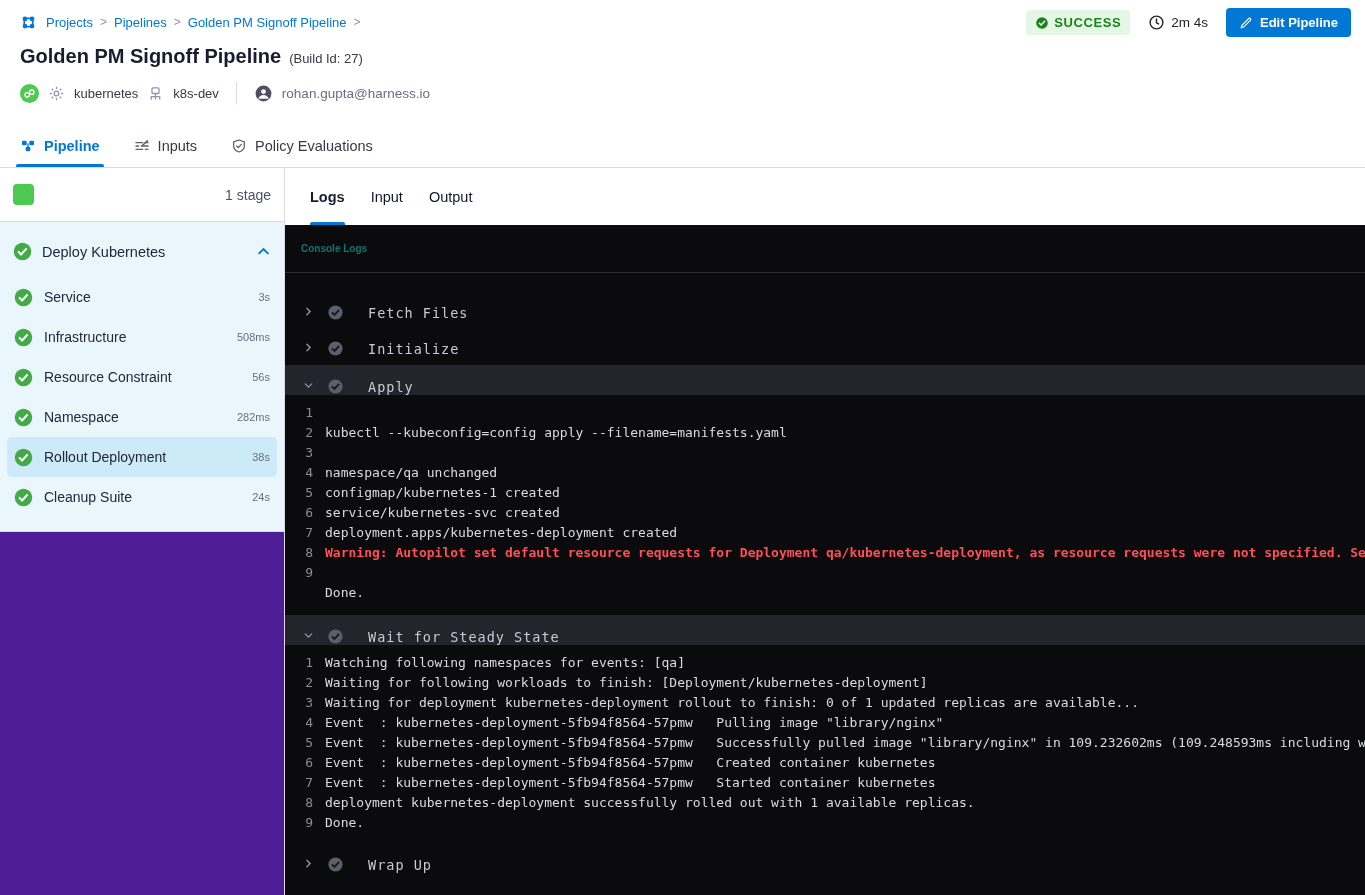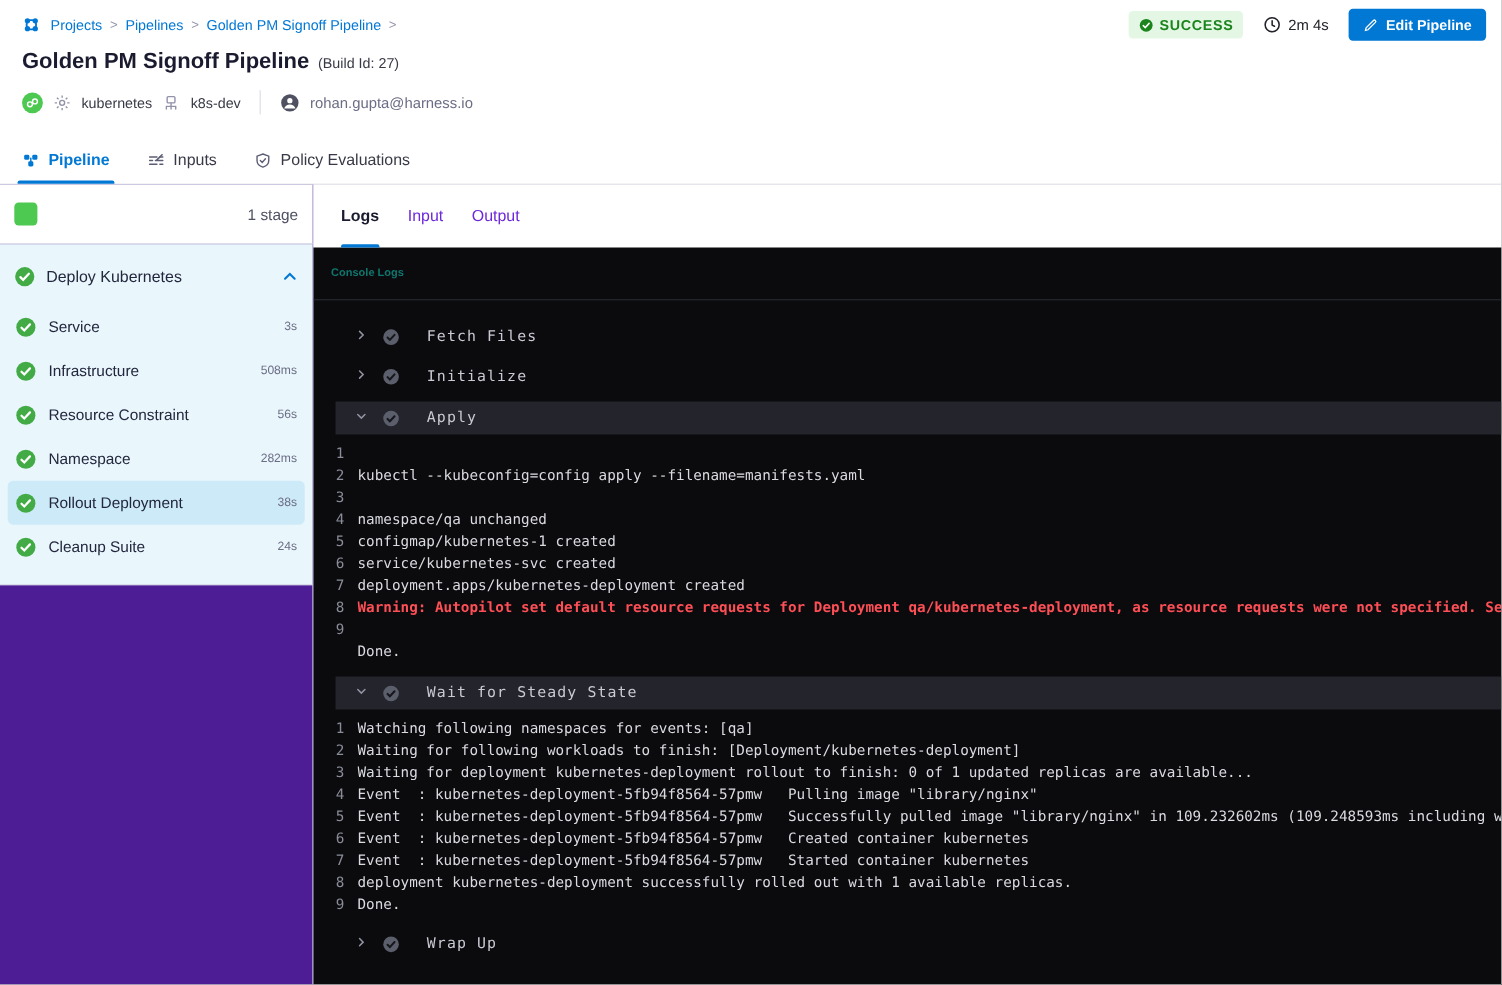--- a/index.html
+++ b/index.html
@@ -49,35 +49,35 @@
   .stage-name { font-size:14.5px; color:#22273e; flex:1; }
   .step-row { display:flex; align-items:center; gap:11px; height:40px; margin:0 7px;
     padding:0 7px; border-radius:5px; cursor:pointer; }
   .step-row.selected { background:var(--selected-blue); }
   .step-name { font-size:14px; color:#22273e; flex:1; }
   .step-duration { font-size:11px; color:#6b6d85; }
 
   
   .right { flex:1; display:flex; flex-direction:column; min-width:0; }
   .log-tabs { display:flex; align-items:center; gap:26px; height:57px; padding:0 25px; background:#fff; }
-  .ltab { font-size:14.5px; color:#6d28d9; position:relative; height:100%;
+  .ltab { font-size:14.5px; color:#0f172a; position:relative; height:100%;
     display:flex; align-items:center; cursor:pointer; }
   .ltab.active { font-weight:bold; color:#1b1b30; }
   .ltab.active::after { content:""; position:absolute; left:0; right:0; bottom:0;
     height:3px; background:var(--accent); border-radius:2px 2px 0 0; }
 
   .console { flex:1; background:var(--console-bg); overflow:hidden;
     font-family:"DejaVu Sans Mono", monospace; }
   .console-header { height:48px; display:flex; align-items:center; padding:0 16px;
     border-bottom:1px solid #2a2b33; }
   .console-title { font-family:"Liberation Sans", sans-serif; font-size:10px;
     font-weight:bold; color:#0f766e; }
   .console-body { padding-top:12px; }
-  .log-section-header { display:flex; align-items:center; height:30px; margin-top:6px;
-    padding:0 10px; cursor:pointer;margin-left:20px; }
+  .log-section-header { display:flex; align-items:flex-end; height:30px; margin-top:6px;
+    padding:0 10px; cursor:pointer; }
   .log-section-header.expanded { background:var(--console-header-row); margin-top:8px; }
   .sec-chevron { width:26px; color:#9093a1; font-size:12px; text-align:center; }
   .sec-check { margin:0 6px 0 6px; }
   .sec-name { color:#c9cad3; font-size:13.5px; letter-spacing:1px; margin-left:18px; }
   .log-lines { padding:8px 0 4px 0; }
   .log-line { display:flex; height:20px; line-height:20px; font-size:13px; white-space:pre; }
   .ln-num { width:40px; min-width:40px; text-align:right; color:#8a8d99; padding-right:12px; }
   .ln-text { color:#dadbe0; overflow:hidden; }
   .log-line.warning .ln-text { color:var(--warning-red); font-weight:bold; }
 

